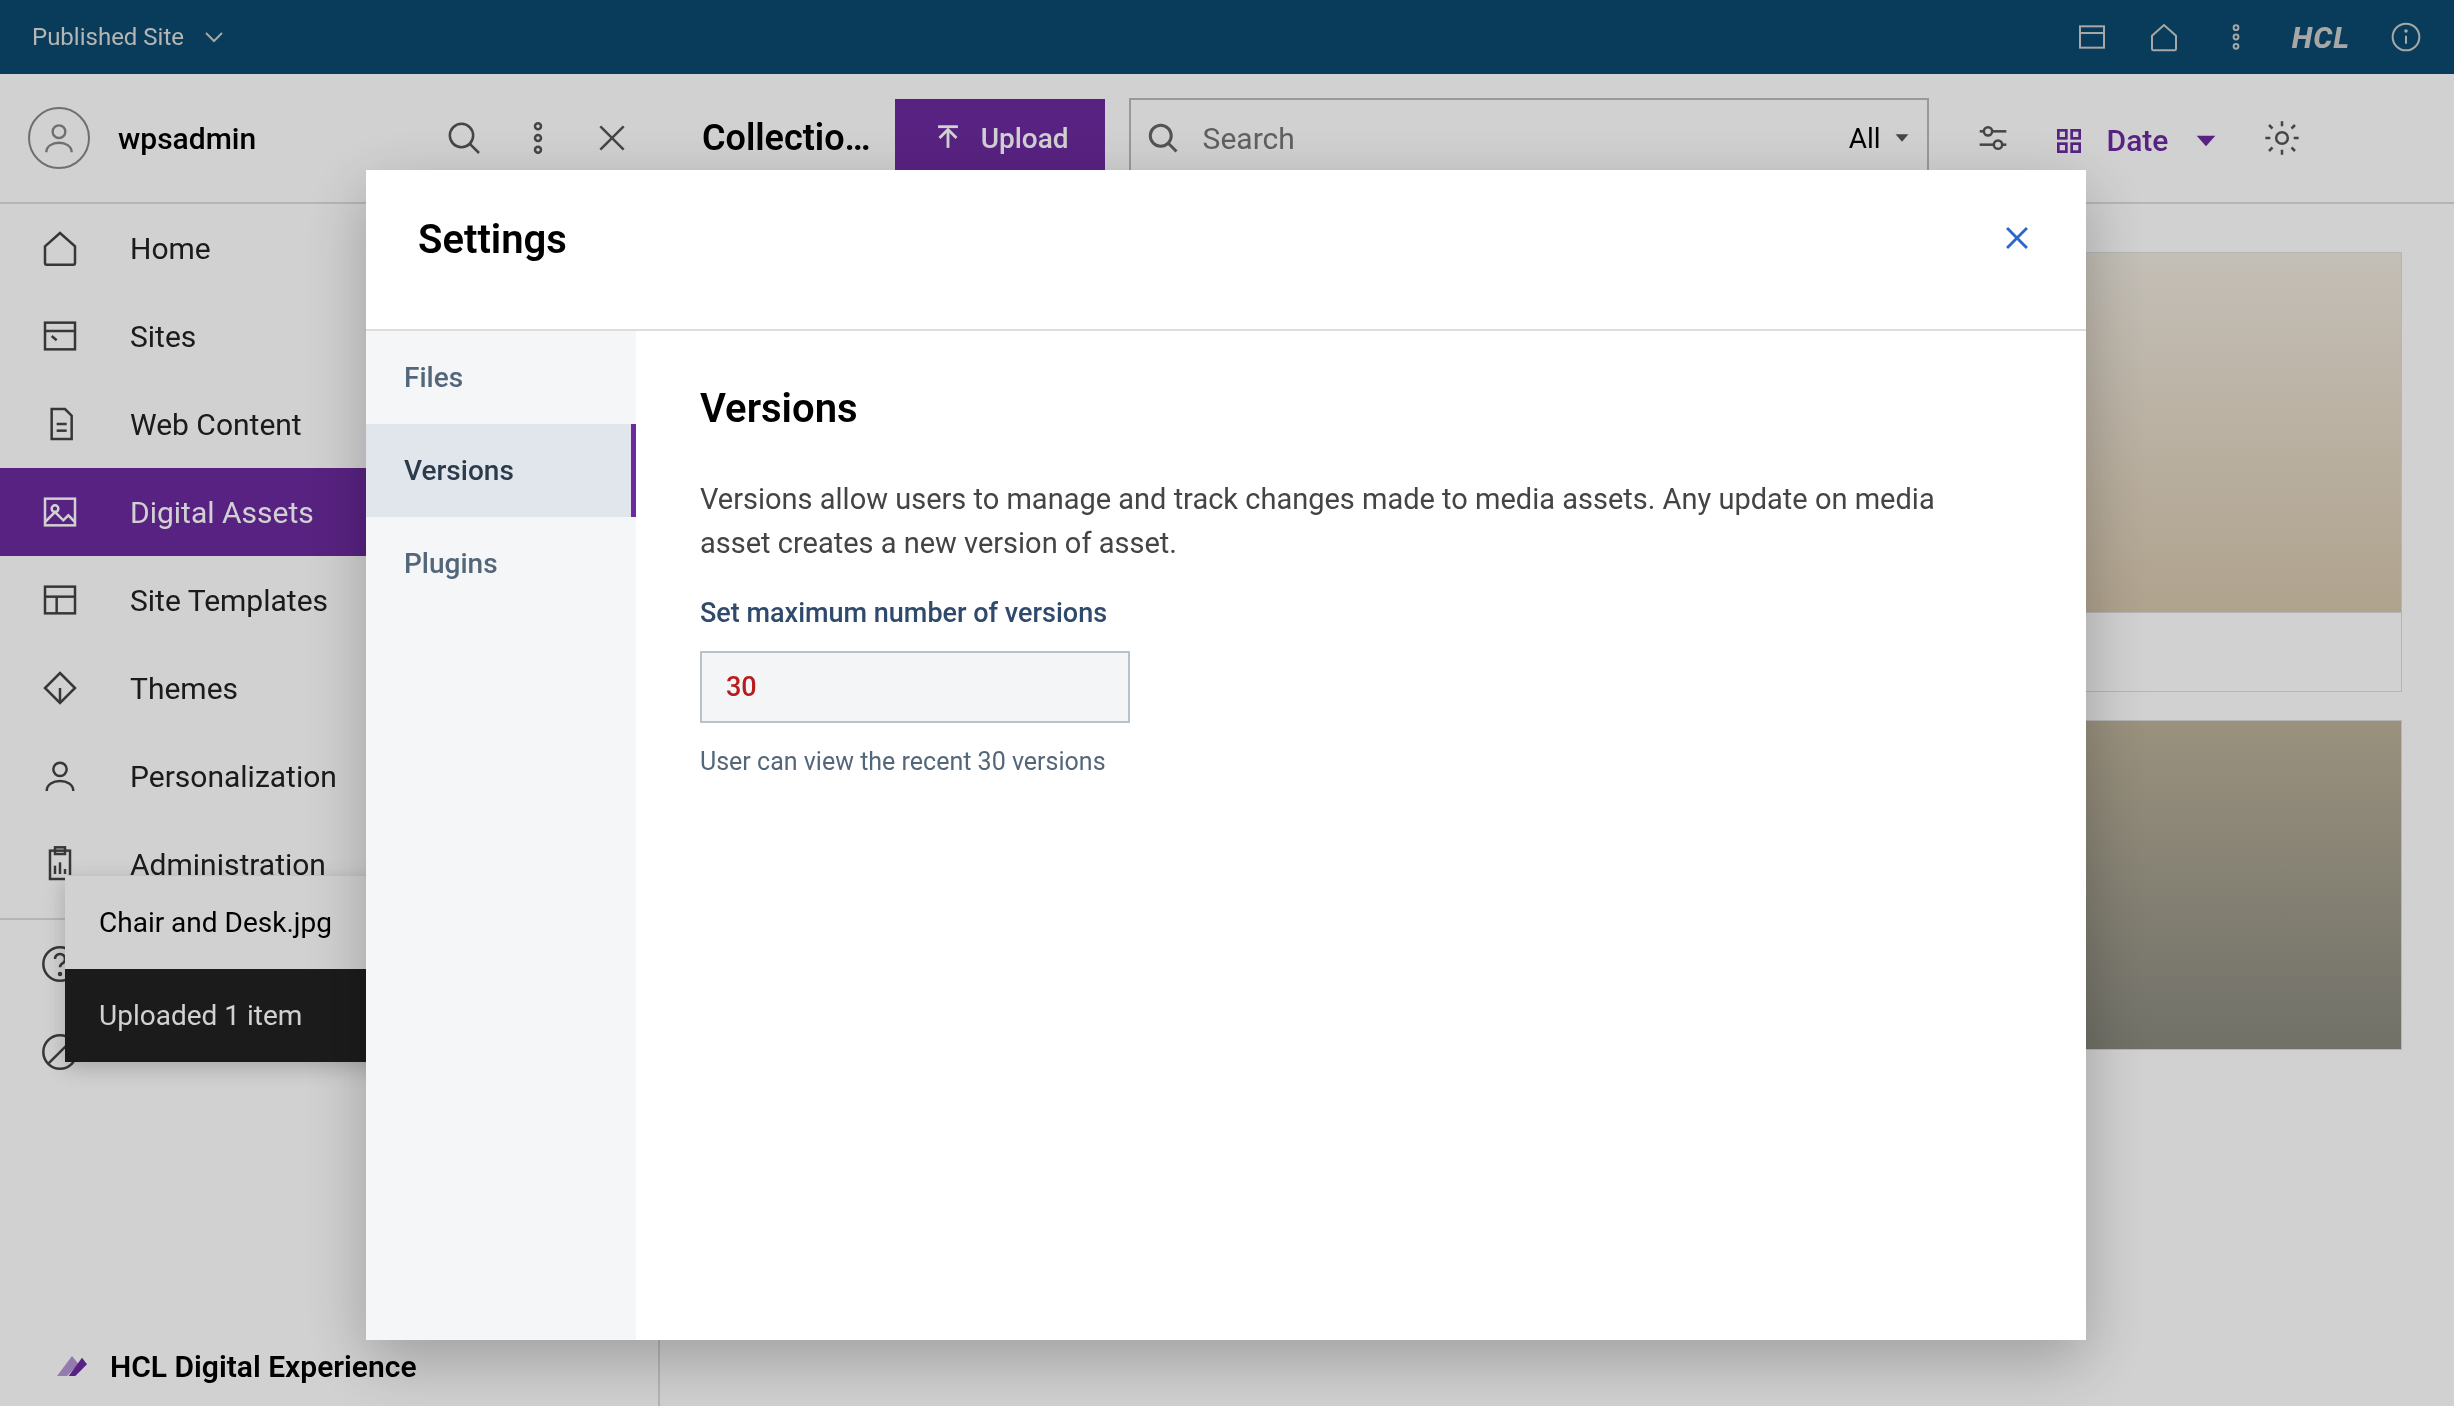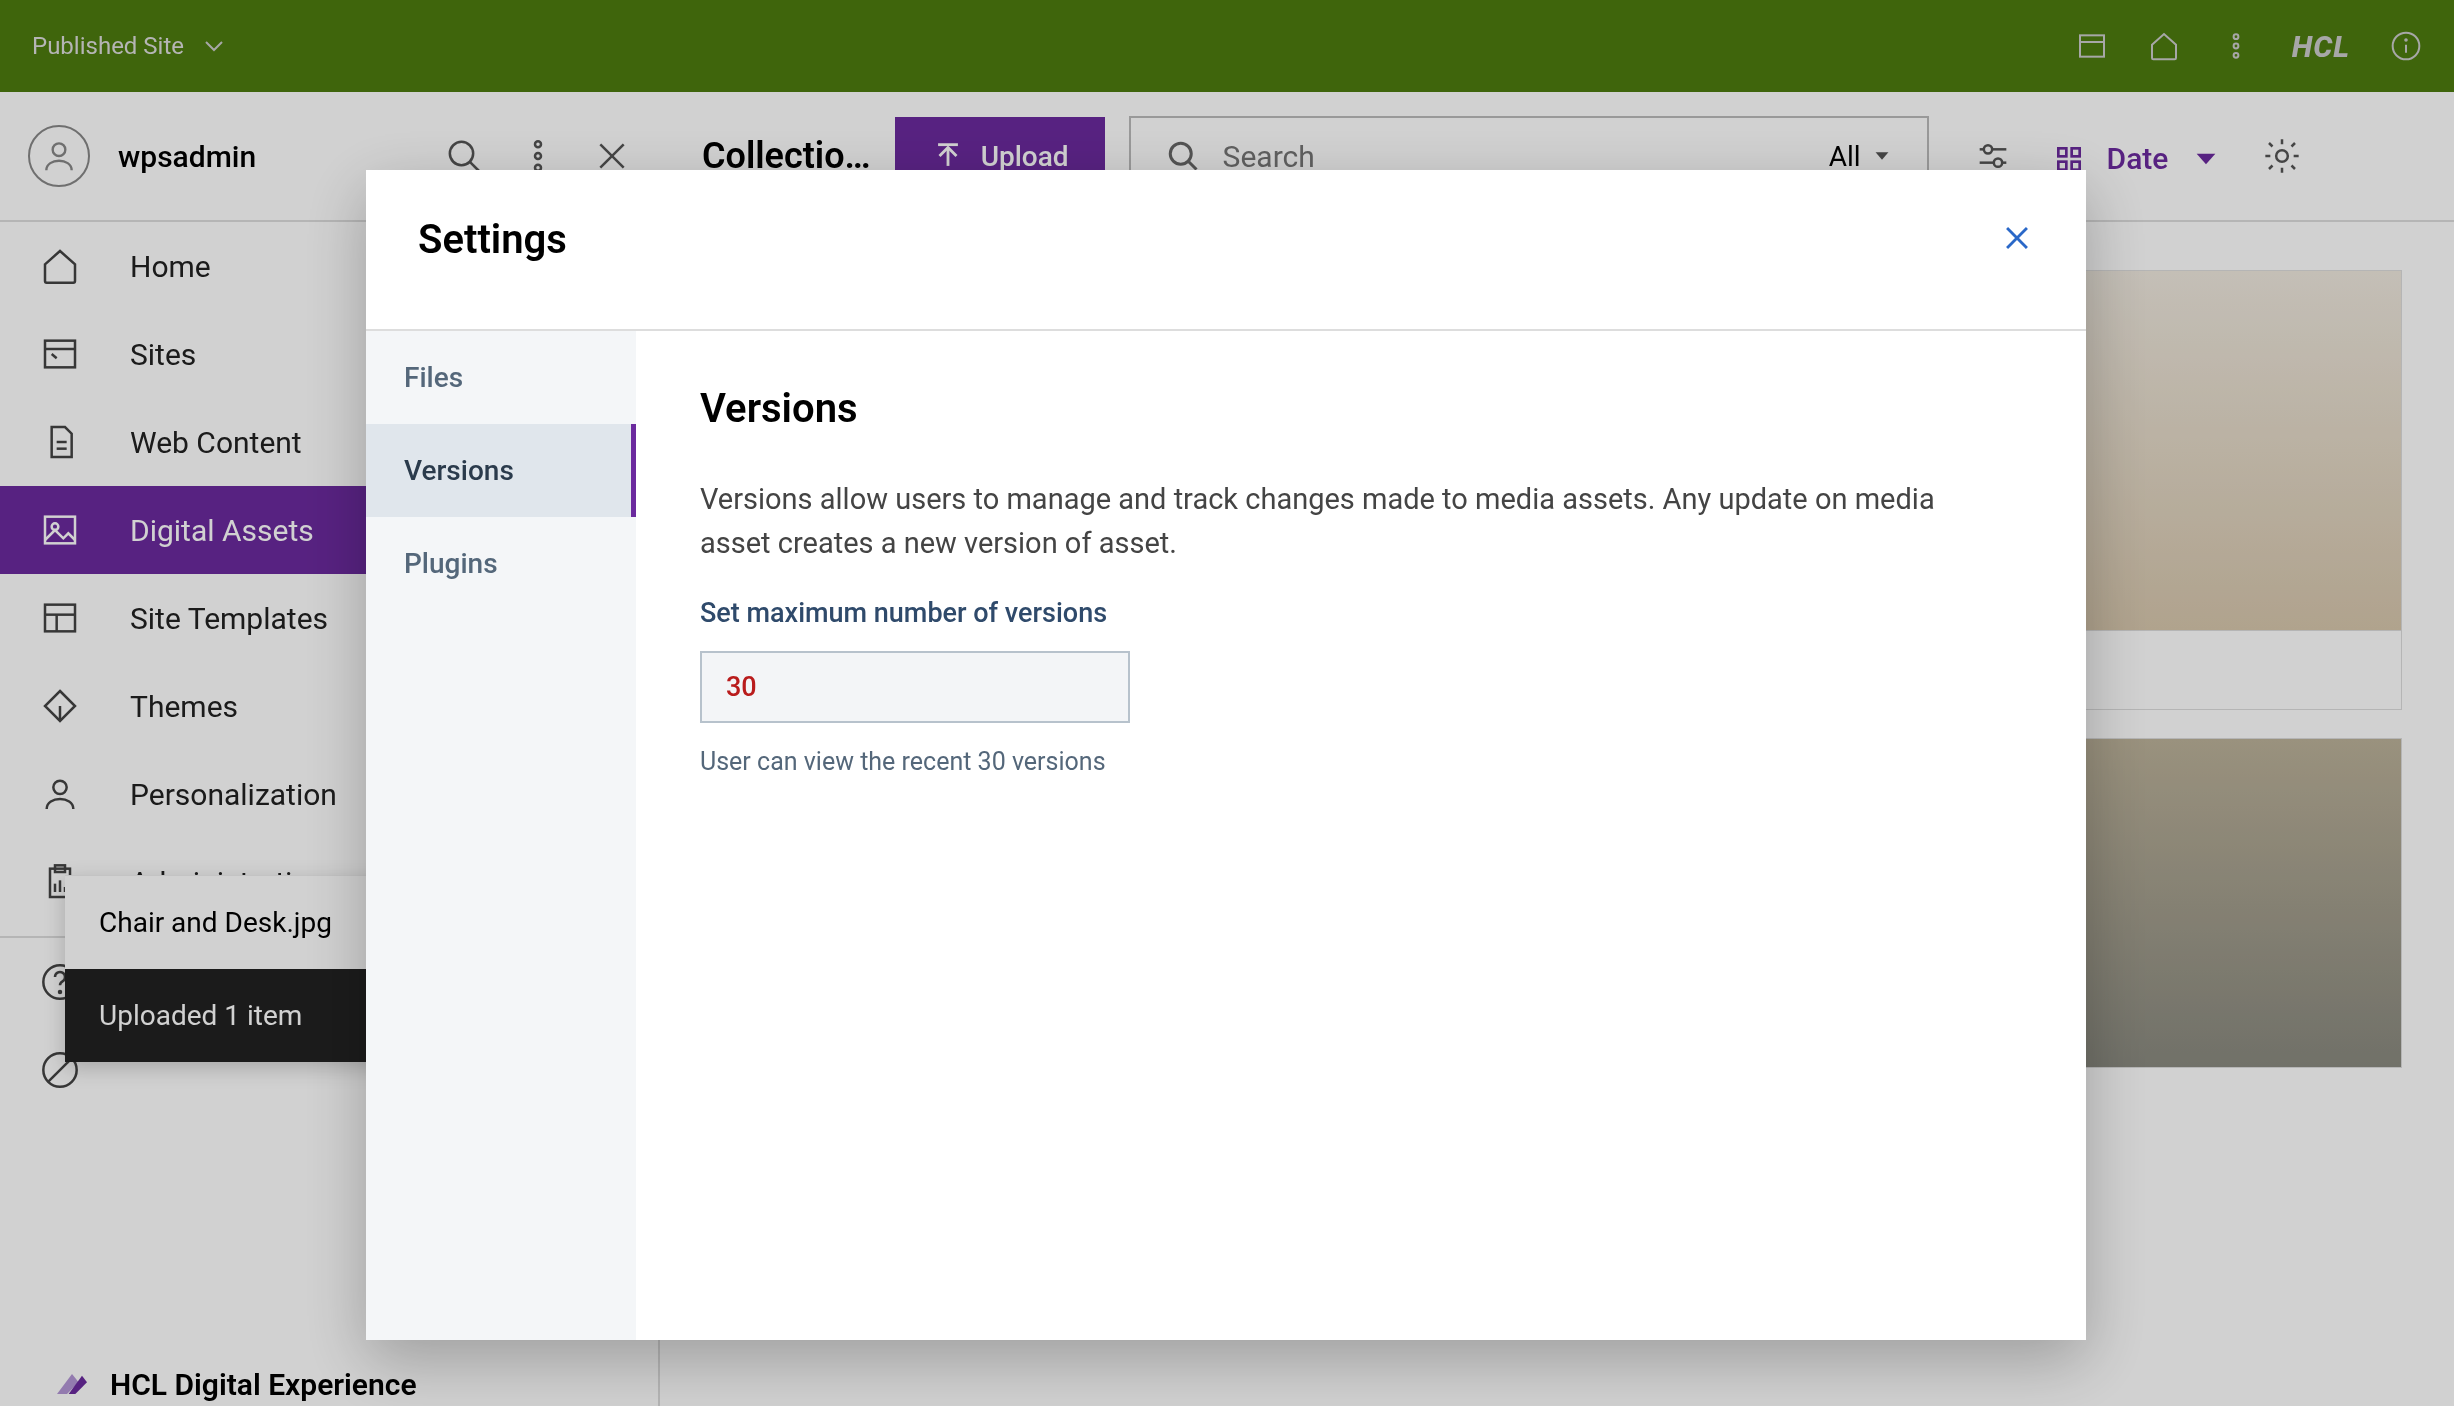--- a/index.html
+++ b/index.html
@@ -1,38 +1,38 @@
 <!DOCTYPE html>
 <html><head>
 <meta charset="utf-8">
 <style>
 * { margin: 0; padding: 0; box-sizing: border-box; font-family: -apple-system, BlinkMacSystemFont, "Segoe UI", Roboto, Helvetica, Arial, sans-serif; }
 body { width: 2454px; height: 1406px; overflow: hidden; background: #fff; transform-origin: top left; }
 
 
-.topbar { height: 92px; background: #4d7c0f; display: flex; align-items: center; padding: 0 32px; color: #ddd; font-size: 24px; }
+.topbar { height: 74px; background: #0c4a6e; display: flex; align-items: center; padding: 0 32px; color: #ddd; font-size: 24px; }
 .topbar-left { display: flex; align-items: center; gap: 14px; }
 .topbar-right { margin-left: auto; display: flex; align-items: center; gap: 40px; }
 .topbar svg { width: 32px; height: 32px; stroke: #ccc; fill: none; stroke-width: 1.5; }
 .hcl-logo { font-weight: 800; font-style: italic; letter-spacing: 1px; font-size: 30px; color: #ccc; }
 
 
 .header-row { height: 128px; display: flex; align-items: center; }
 .header-left { width: 660px; display: flex; align-items: center; padding: 0 28px; gap: 28px; }
 .avatar { width: 62px; height: 62px; border: 2px solid #888; border-radius: 50%; display:flex; align-items:center; justify-content:center; }
 .avatar svg{width:38px;height:38px;stroke:#888;fill:none;stroke-width:1.5;}
 .user-label { font-size: 30px; font-weight: 500; }
 .header-left-icons { margin-left: auto; display: flex; gap: 34px; }
 .header-left-icons svg{width:40px;height:40px;stroke:#555;fill:none;stroke-width:1.5;}
 
 .header-right { flex:1; display:flex; align-items:center; gap:24px; padding: 0 38px 0 42px; }
 .breadcrumb { font-size: 36px; font-weight: 600; max-width: 210px; overflow:hidden; text-overflow: ellipsis; white-space: nowrap;}
 .upload-btn { background:#6b2a9e; color:#fff; display:flex; align-items:center; gap:16px; padding: 22px 36px; font-size:28px; font-weight:500;}
 .upload-btn svg{width:34px;height:34px;stroke:#fff;fill:none;stroke-width:2;}
-.search-box { flex:1; max-width: 800px; border:2px solid #bbb; display:flex; align-items:center; padding:0 34px; height:80px; gap:22px;}
+.search-box { flex:1; max-width: 800px; border:2px solid #bbb; display:flex; align-items:center; padding:0 14px; height:80px; gap:22px;}
 .search-box svg{width:36px;height:36px;stroke:#666;fill:none;stroke-width:2;}
 .search-box input{border:none;outline:none;font-size:30px;flex:1;background:transparent;}
 .all-drop{display:flex;align-items:center;gap:10px;font-size:28px;}
 .tool-icons{display:flex;align-items:flex-end;gap:40px;margin-left:20px;}
 .tool-icons svg{width:40px;height:40px;stroke:#555;fill:none;stroke-width:1.5;}
 .date-sort{color:#6b2a9e;display:flex;align-items:center;gap:22px;font-size:30px;font-weight:500;}
 .date-sort svg{width:32px;height:32px;stroke:#6b2a9e;fill:none;stroke-width:2;}
 
 
 .body { display:flex; height: calc(1406px - 74px - 128px); border-top:2px solid #ddd;}

